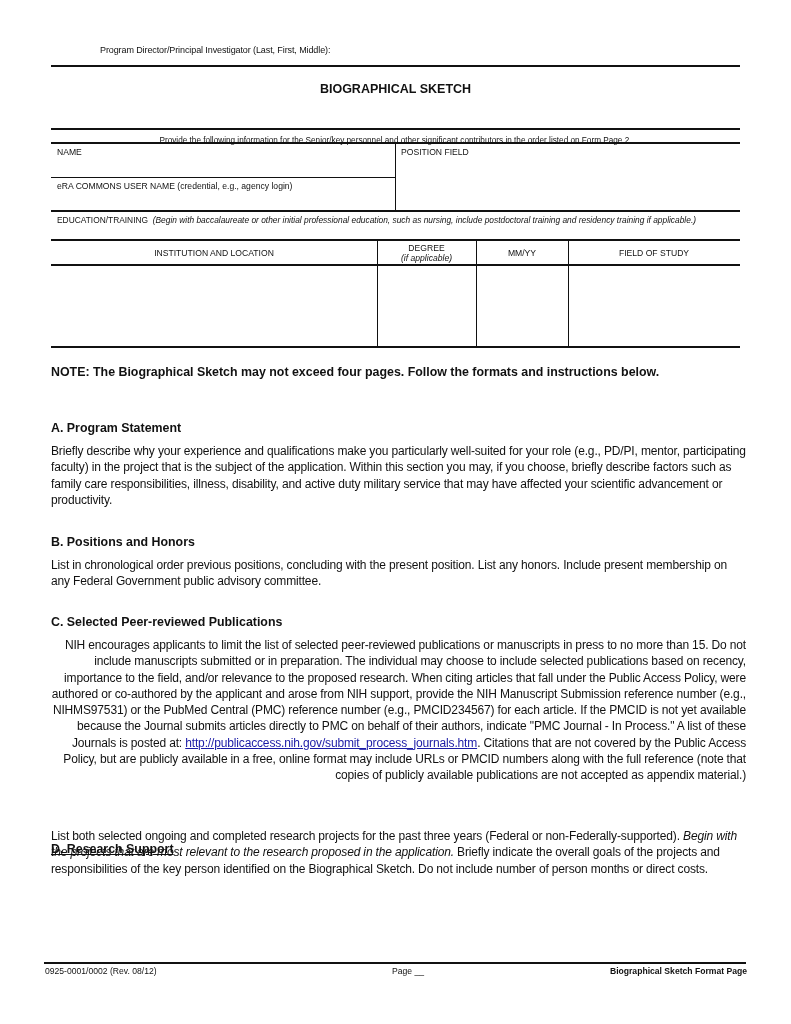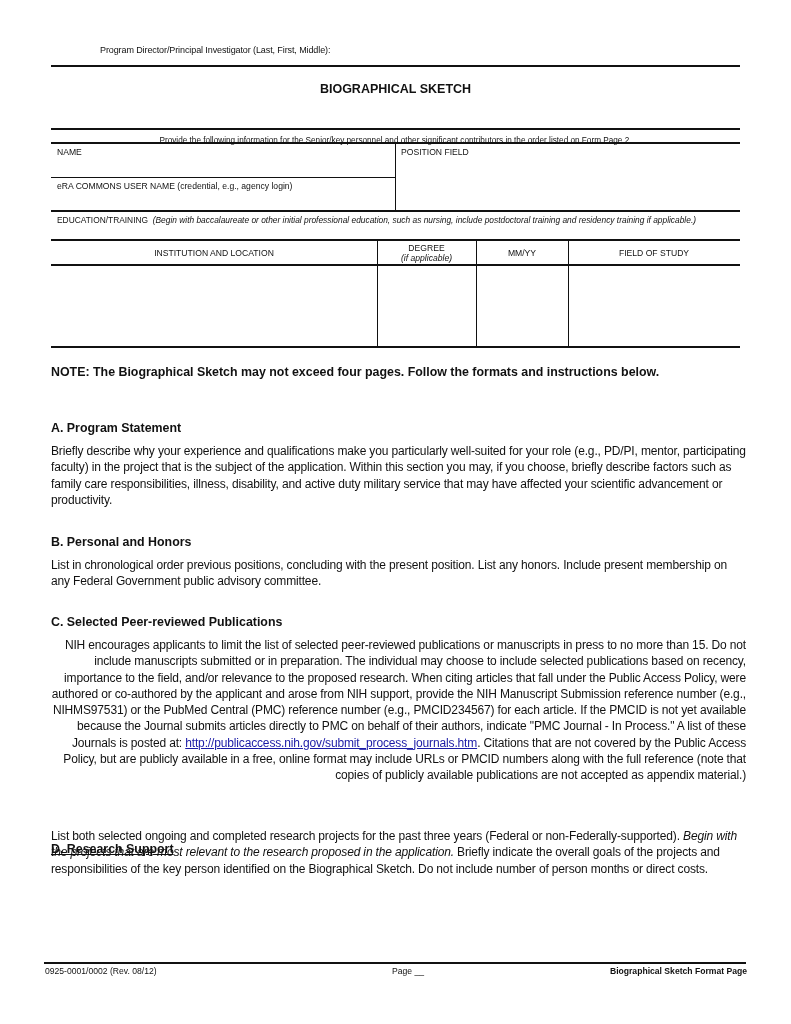--- a/index.html
+++ b/index.html
@@ -80,21 +80,21 @@
   <div class="cell-input" style="left:478px; top:267px; width:89px; height:79px;"></div>
   <div class="cell-input" style="left:570px; top:267px; width:169px; height:79px;"></div>
   <div class="hline" style="left:51px; width:689px; top:346px;"></div>
 </div>
 
 <div class="abs note">NOTE: The Biographical Sketch may not exceed four pages. Follow the formats and instructions below.</div>
 
 <div class="sec-head" style="top:421px;">A.  Program Statement</div>
 <div class="sec-body" style="top:443px;">Briefly describe why your experience and qualifications make you particularly well-suited for your role (e.g., PD/PI, mentor, participating faculty) in the project that is the subject of the application.  Within this section you may, if you choose, briefly describe factors such as family care responsibilities, illness, disability, and active duty military service that may have affected your scientific advancement or productivity.</div>
 
-<div class="sec-head" style="top:535px;">B.  Personal and Honors</div>
+<div class="sec-head" style="top:535px;">B.  Positions and Honors</div>
 <div class="sec-body" style="top:557px;">List in chronological order previous positions, concluding with the present position. List any honors. Include present membership on any Federal Government public advisory committee.</div>
 
 <div class="sec-head" style="top:615px;text-align:right;">C.  Selected Peer-reviewed Publications</div>
 <div class="sec-body" style="top:637px;text-align:right;">
   <span>NIH encourages applicants to limit the list of selected peer-reviewed publications or manuscripts in press to no more than 15. Do not include manuscripts submitted or in preparation. The individual may choose to include selected publications based on recency, importance to the field, and/or relevance to the proposed research. When citing articles that fall under the Public Access Policy, were authored or co-authored by the applicant and arose from NIH support, provide the NIH Manuscript Submission reference number (e.g., NIHMS97531) or the PubMed Central (PMC) reference number (e.g., PMCID234567) for each article. If the PMCID is not yet available because the Journal submits articles directly to PMC on behalf of their authors, indicate "PMC Journal - In Process." A list of these Journals is posted at: </span><a class="link">http://publicaccess.nih.gov/submit_process_journals.htm</a><span>. Citations that are not covered by the Public Access Policy, but are publicly available in a free, online format may include URLs or PMCID numbers along with the full reference (note that copies of publicly available publications are not accepted as appendix material.)</span>
 </div>
 
 <div class="sec-head" style="top:842px;text-decoration:underline;">D.  Research Support</div>
 <div class="sec-body" style="top:828px;">
   <span>List both selected ongoing and completed research projects for the past three years (Federal or non-Federally-supported). </span><i>Begin with the projects that are most relevant to the research proposed in the application.</i><span> Briefly indicate the overall goals of the projects and responsibilities of the key person identified on the Biographical Sketch. Do not include number of person months or direct costs.</span>

